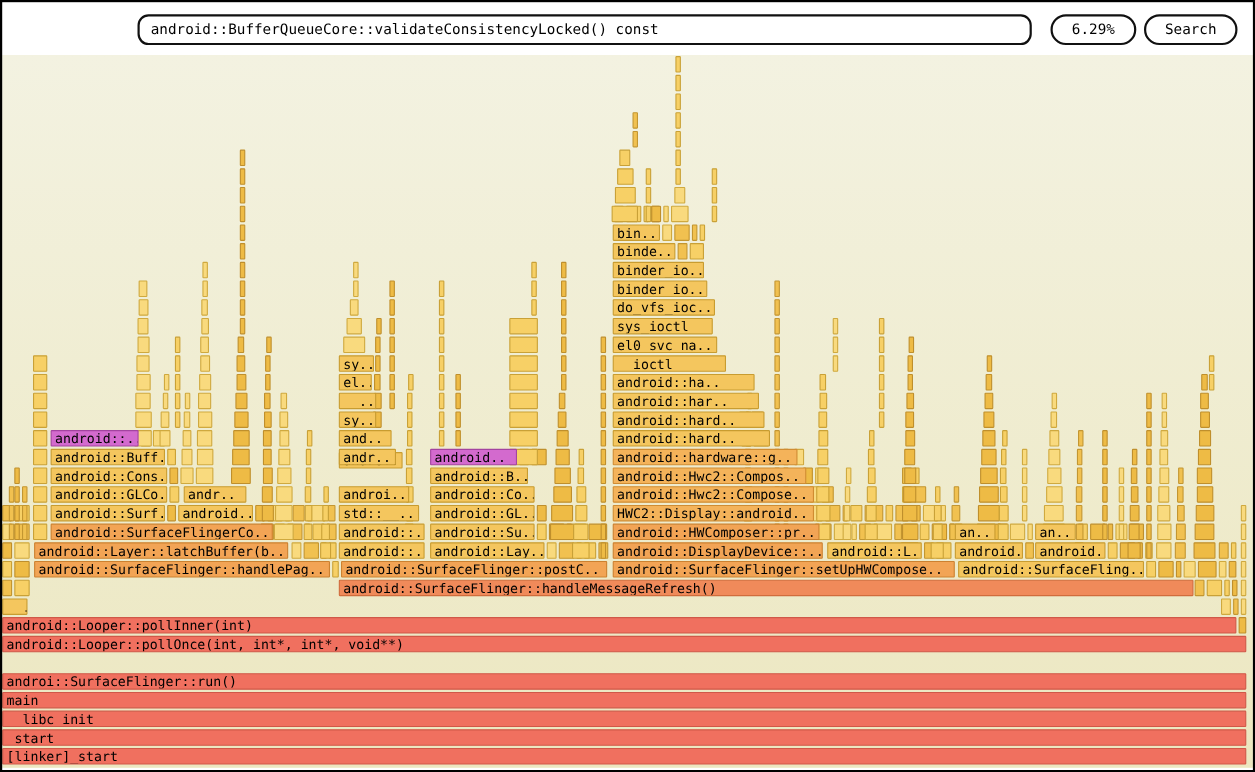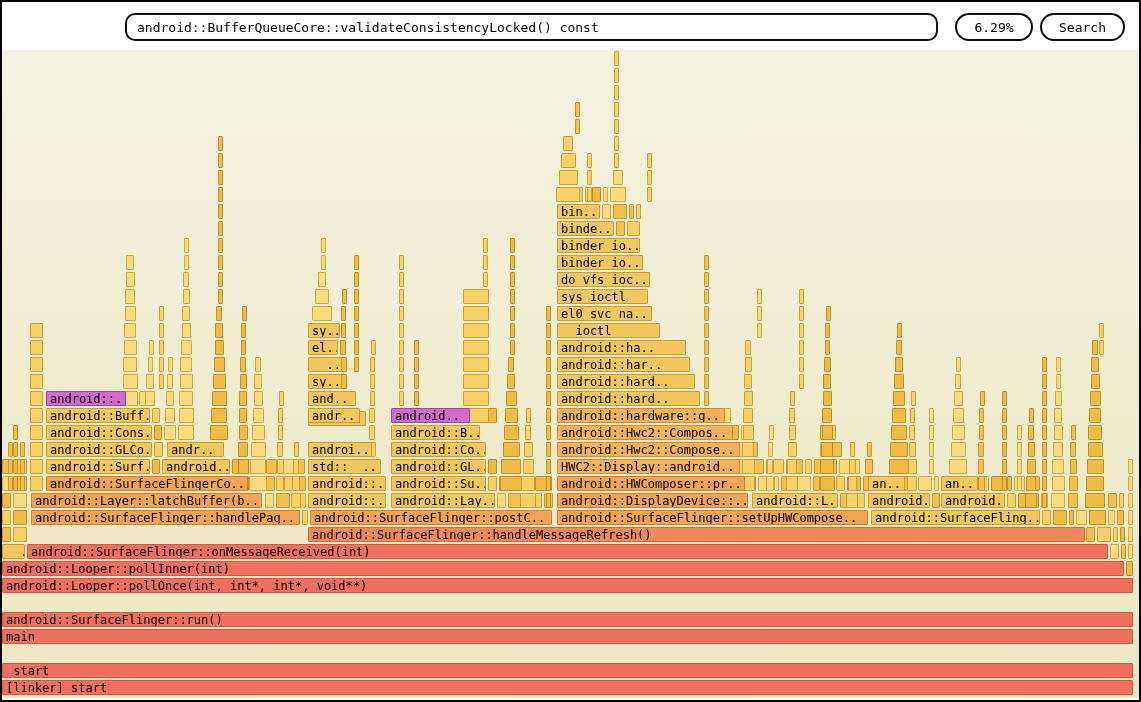--- a/index.html
+++ b/index.html
@@ -524,26 +524,26 @@
       <div class="bar" style="left: 1099px; top: 323px; width: 3px; background: rgb(247, 208, 102); border-color: rgb(201, 161, 55);"></div>
       <div class="bar" style="left: 1099px; top: 340px; width: 3px; background: rgb(247, 208, 102); border-color: rgb(201, 161, 55);"></div>
       <div class="bar" style="left: 1128px; top: 459px; width: 5px; background: rgb(249, 218, 126); border-color: rgb(207, 169, 63);"></div>
       <div class="bar" style="left: 1128px; top: 476px; width: 5px; background: rgb(249, 218, 126); border-color: rgb(207, 169, 63);"></div>
       <div class="bar" style="left: 1128px; top: 493px; width: 5px; background: rgb(249, 218, 126); border-color: rgb(207, 169, 63);"></div>
       <div class="bar" style="left: 1128px; top: 510px; width: 5px; background: rgb(249, 218, 126); border-color: rgb(207, 169, 63);"></div>
       <div class="bar" style="left: 1128px; top: 527px; width: 5px; background: rgb(249, 218, 126); border-color: rgb(207, 169, 63);"></div>
       <div class="bar" style="left: 1128px; top: 544px; width: 5px; background: rgb(249, 218, 126); border-color: rgb(207, 169, 63);"></div>
       <div class="bar" style="left: 2px; top: 680px; width: 1131px; background: rgb(240, 112, 95); border-color: rgb(208, 88, 72);">[linker]_start</div>
       <div class="bar" style="left: 2px; top: 663px; width: 1131px; background: rgb(240, 112, 95); border-color: rgb(208, 88, 72);">_start</div>
+      <div class="bar" style="left: 2px; top: 646px; width: 1131px; background: rgb(240, 112, 95); border-color: rgb(208, 88, 72);">__libc_init</div>
       <div class="bar" style="left: 2px; top: 629px; width: 1131px; background: rgb(240, 112, 95); border-color: rgb(208, 88, 72);">main</div>
-      <div class="bar" style="left: 2px; top: 612px; width: 1131px; background: rgb(240, 112, 95); border-color: rgb(208, 88, 72);">android::SurfaceFlinger::run()</div>
+      <div class="bar" style="left: 2px; top: 612px; width: 1131px; background: rgb(240, 112, 95); border-color: rgb(208, 88, 72);">androi::SurfaceFlinger::run()</div>
       <div class="bar" style="left: 2px; top: 578px; width: 1131px; background: rgb(240, 112, 95); border-color: rgb(208, 88, 72);">android::Looper::pollOnce(int, int*, int*, void**)</div>
       <div class="bar" style="left: 2px; top: 561px; width: 1122px; background: rgb(240, 112, 95); border-color: rgb(208, 88, 72);">android::Looper::pollInner(int)</div>
       <div class="bar" style="left: 2px; top: 544px; width: 23px; background: rgb(244, 198, 94); border-color: rgb(200, 156, 48);">__.</div>
-      <div class="bar" style="left: 27px; top: 544px; width: 1081px; background: rgb(240, 112, 95); border-color: rgb(208, 88, 72);">android::SurfaceFlinger::onMessageReceived(int)</div>
       <div class="bar" style="left: 308px; top: 527px; width: 777px; background: rgb(240, 138, 90); border-color: rgb(208, 108, 60);">android::SurfaceFlinger::handleMessageRefresh()</div>
       <div class="bar" style="left: 31px; top: 510px; width: 269px; background: rgb(242, 164, 85); border-color: rgb(204, 129, 48);">android::SurfaceFlinger::handlePag..</div>
       <div class="bar" style="left: 310px; top: 510px; width: 242px; background: rgb(242, 164, 85); border-color: rgb(204, 129, 48);">android::SurfaceFlinger::postC..</div>
       <div class="bar" style="left: 557px; top: 510px; width: 311px; background: rgb(242, 164, 85); border-color: rgb(204, 129, 48);">android::SurfaceFlinger::setUpHWCompose..</div>
       <div class="bar" style="left: 871px; top: 510px; width: 169px; background: rgb(244, 198, 94); border-color: rgb(200, 156, 48);">android::SurfaceFling..</div>
       <div class="bar" style="left: 31px; top: 493px; width: 231px; background: rgb(242, 164, 85); border-color: rgb(204, 129, 48);">android::Layer::latchBuffer(b..</div>
       <div class="bar" style="left: 308px; top: 493px; width: 78px; background: rgb(244, 198, 94); border-color: rgb(200, 156, 48);">android::..</div>
       <div class="bar" style="left: 391px; top: 493px; width: 104px; background: rgb(244, 198, 94); border-color: rgb(200, 156, 48);">android::Lay..</div>
       <div class="bar" style="left: 557px; top: 493px; width: 191px; background: rgb(242, 164, 85); border-color: rgb(204, 129, 48);">android::DisplayDevice::..</div>
       <div class="bar" style="left: 752px; top: 493px; width: 86px; background: rgb(244, 198, 94); border-color: rgb(200, 156, 48);">android::L..</div>

